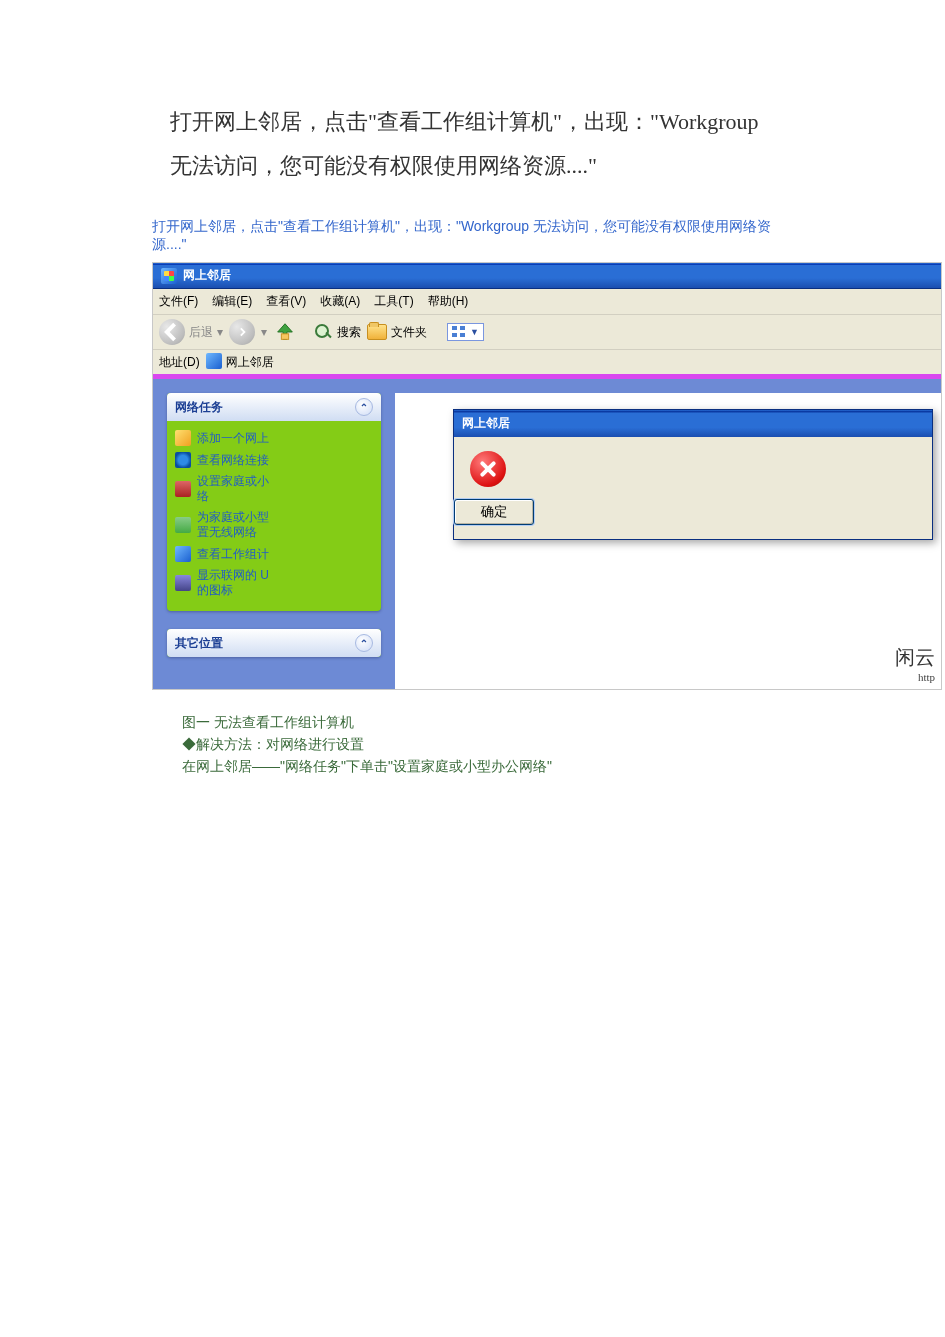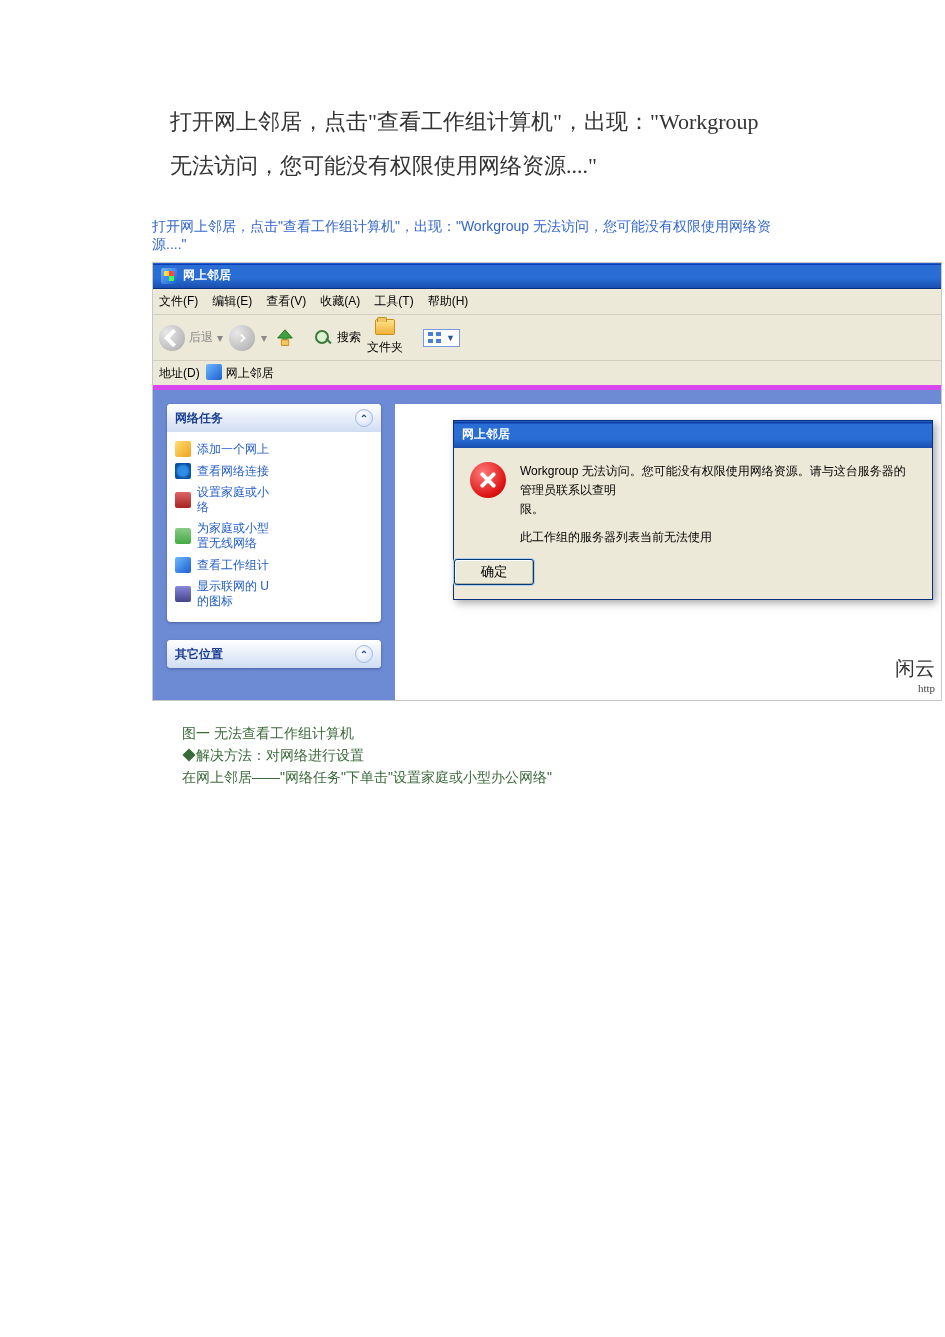--- a/index.html
+++ b/index.html
@@ -99,21 +99,21 @@
   .tb-search { display:flex; align-items:center; gap:4px; }
   .tb-search .mag { width:20px; height:20px; position:relative; }
   .tb-search .mag::before{
     content:""; position:absolute; left:2px; top:2px; width:10px; height:10px;
     border:2px solid #3a7a3a; border-radius:50%; background:rgba(200,255,200,.4);
   }
   .tb-search .mag::after{
     content:""; position:absolute; left:12px; top:12px; width:7px; height:2px;
     background:#3a7a3a; transform:rotate(45deg);
   }
-  .tb-folders { display:flex; align-items:center; gap:4px;flex-direction:column; }
+  .tb-folders { display:flex; align-items:center; gap:4px; }
   .tb-folder { width:20px; height:16px; background:linear-gradient(#ffe28a,#f0b23a); border:1px solid #c88f1f; border-radius:2px; position:relative;}
   .tb-folder::before{content:""; position:absolute; left:1px; top:-3px; width:8px; height:4px; background:#f0c766; border:1px solid #c88f1f; border-bottom:none; border-radius:2px 2px 0 0;}
   .tb-views {
     border:1px solid #7a96df; background:#fff; padding:2px 4px; display:flex; align-items:center; gap:4px;
   }
   .tb-views .grid {
     width:14px; height:12px;
     background:
       linear-gradient(#4a7fd4,#4a7fd4) 0 0/5px 4px no-repeat,
       linear-gradient(#4a7fd4,#4a7fd4) 8px 0/5px 4px no-repeat,
@@ -134,21 +134,21 @@
   }
 
   .body-area {
     display:flex; background:#6d8ad5; height:310px; position:relative;
     padding:14px 0 0 14px;
   }
   .side-panel {
     width:214px; display:flex; flex-direction:column; gap:18px;
   }
   .panel {
-    background:#ffffff; border-radius:4px; overflow:hidden;
+    background:#84cc16; border-radius:4px; overflow:hidden;
     box-shadow: 0 1px 3px rgba(0,0,40,.3);
   }
   .panel-header {
     background:linear-gradient(to bottom,#fff,#d0ddf3);
     color:#1c3f94; font-weight:bold; padding:5px 8px;
     display:flex; align-items:center; justify-content:space-between;
   }
   .collapse {
     width:18px; height:18px; border-radius:50%; border:1px solid #a7b9e1;
     background:radial-gradient(circle at 40% 35%,#fff,#cfdcf6);
@@ -339,25 +339,20 @@
           </div>
         </div>
 
       </div>
       <div class="main-content"></div>
 
       <div class="dialog">
         <div class="dlg-title">网上邻居</div>
         <div class="dlg-body">
           <div class="err-icon"></div>
-          <div>
-            <div><span>Workgroup 无法访问。您可能没有权限使用网络资源。请与这台服务器的管理员联系以查明</span></div>
-            <div><span>限。</span></div>
-            <div style="margin-top:8px"><span>此工作组的服务器列表当前无法使用</span></div>
-          </div>
         </div>
         <div class="dlg-btn-row">
           <button class="win-btn">确定</button>
         </div>
       </div>
 
       <div class="watermark">
         <div class="line1">闲云</div>
         <div class="line2">http</div>
       </div>

